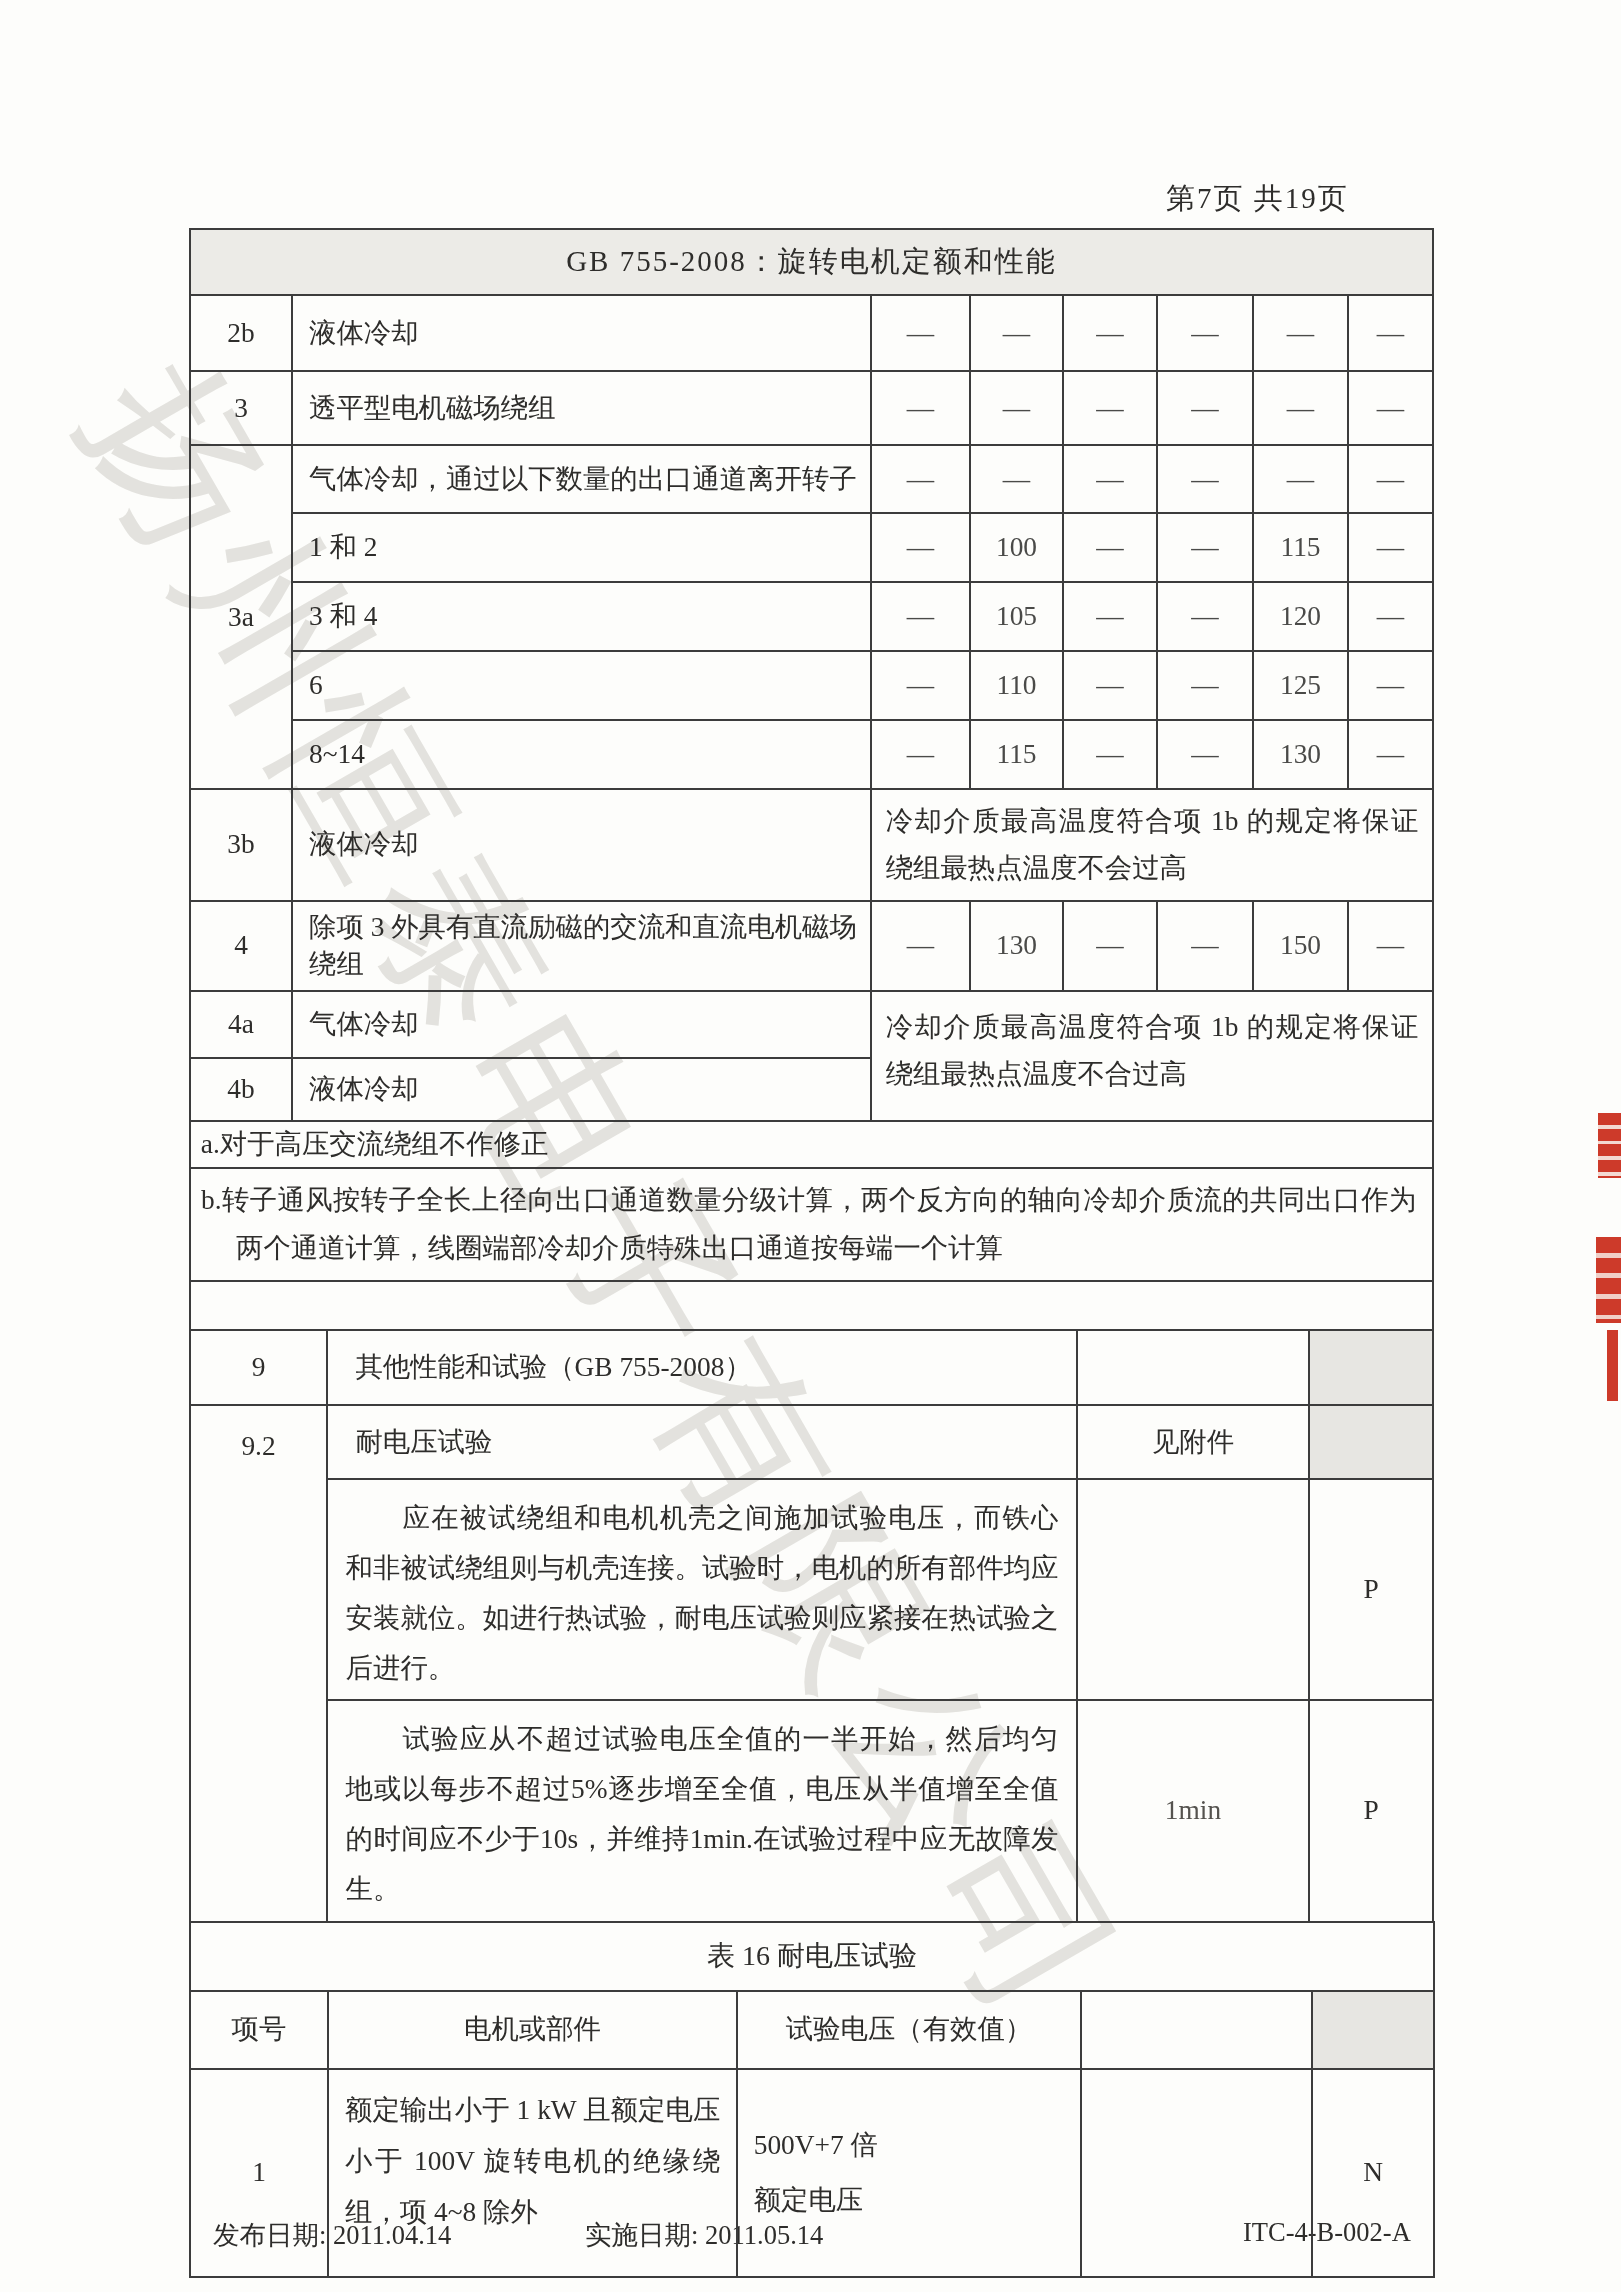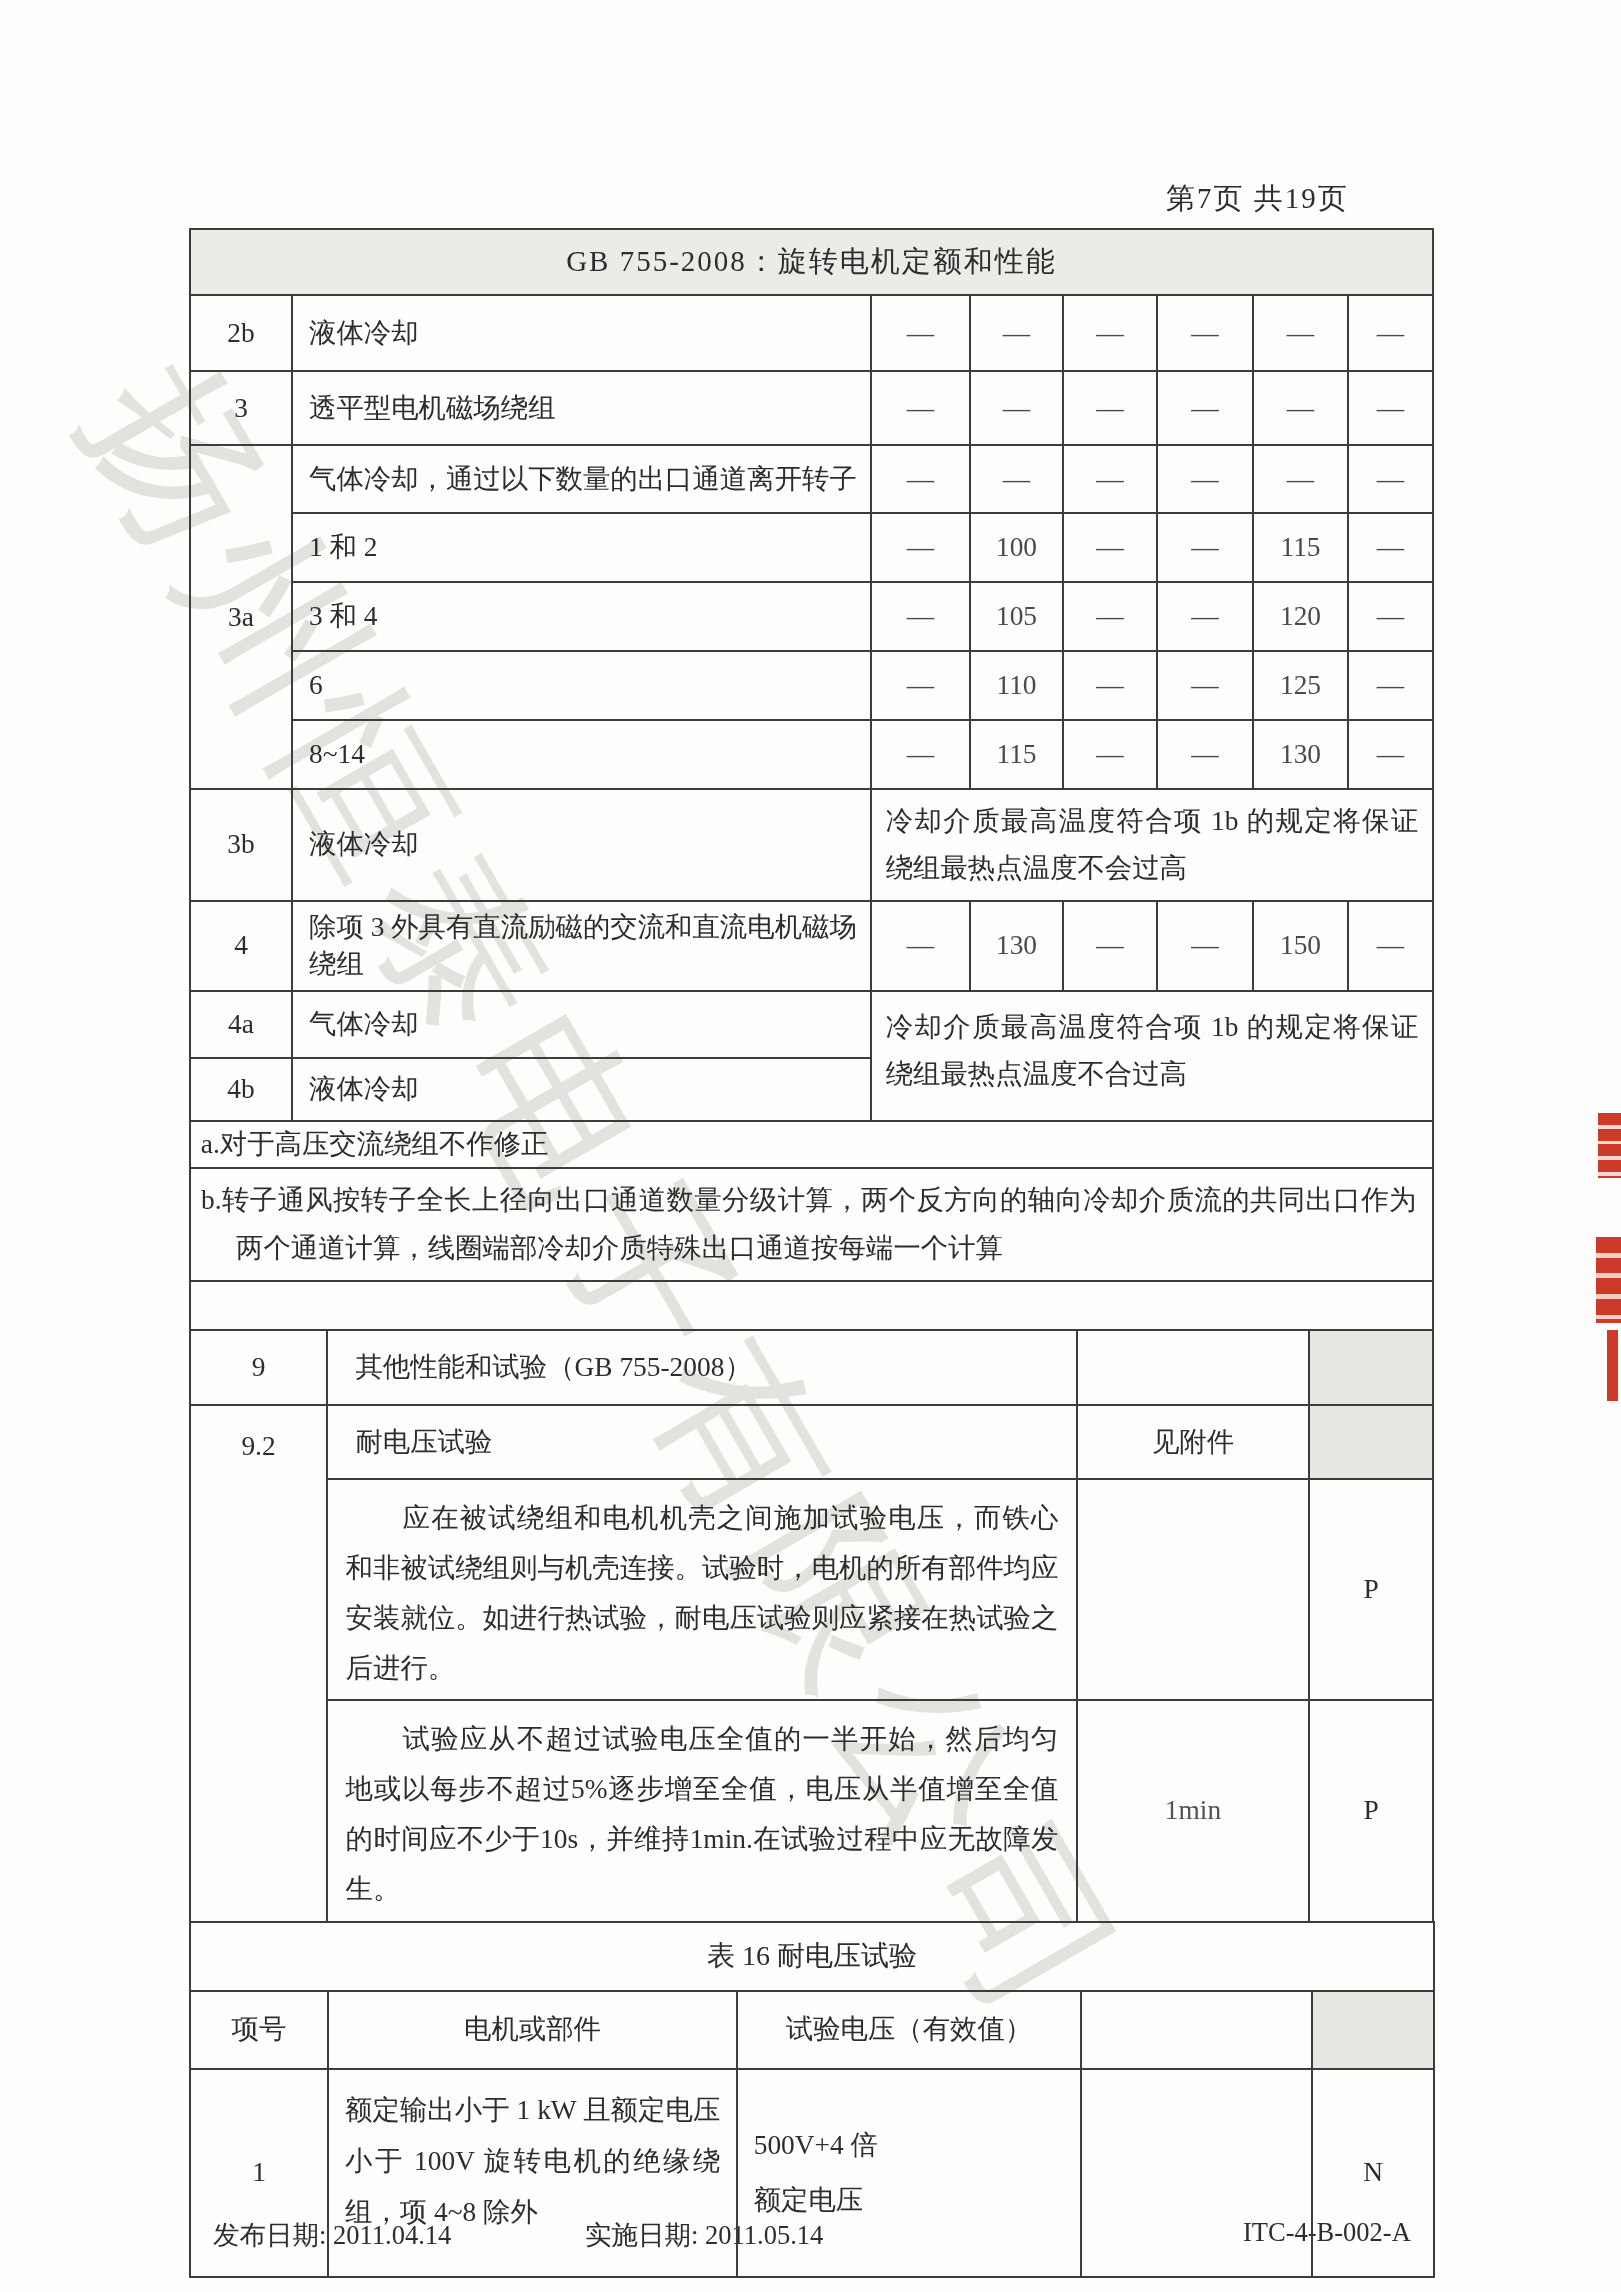--- a/index.html
+++ b/index.html
@@ -246,21 +246,21 @@
       <td class="center">项号</td>
       <td class="center">电机或部件</td>
       <td class="center">试验电压（有效值）</td>
       <td></td>
       <td class="shade-dark"></td>
     </tr>
     <tr style="height:208px">
       <td class="ca">1</td>
       <td class="item v-top" style="padding-top:15.7px;line-height:1.85;text-align:justify;padding-right:15.7px">额定输出小于 1 kW 且额定电压小于 100V 旋转电机的绝缘绕组，项 4~8 除外</td>
       <td class="volt-cell">
-        <div>500V+4 倍</div>
+        <div>500V+7 倍</div>
         <div>额定电压</div>
       </td>
       <td></td>
       <td class="center">N</td>
     </tr>
   </tbody>
     </table>
 </div>
 
 <div class="stamp stamp-1"></div>

